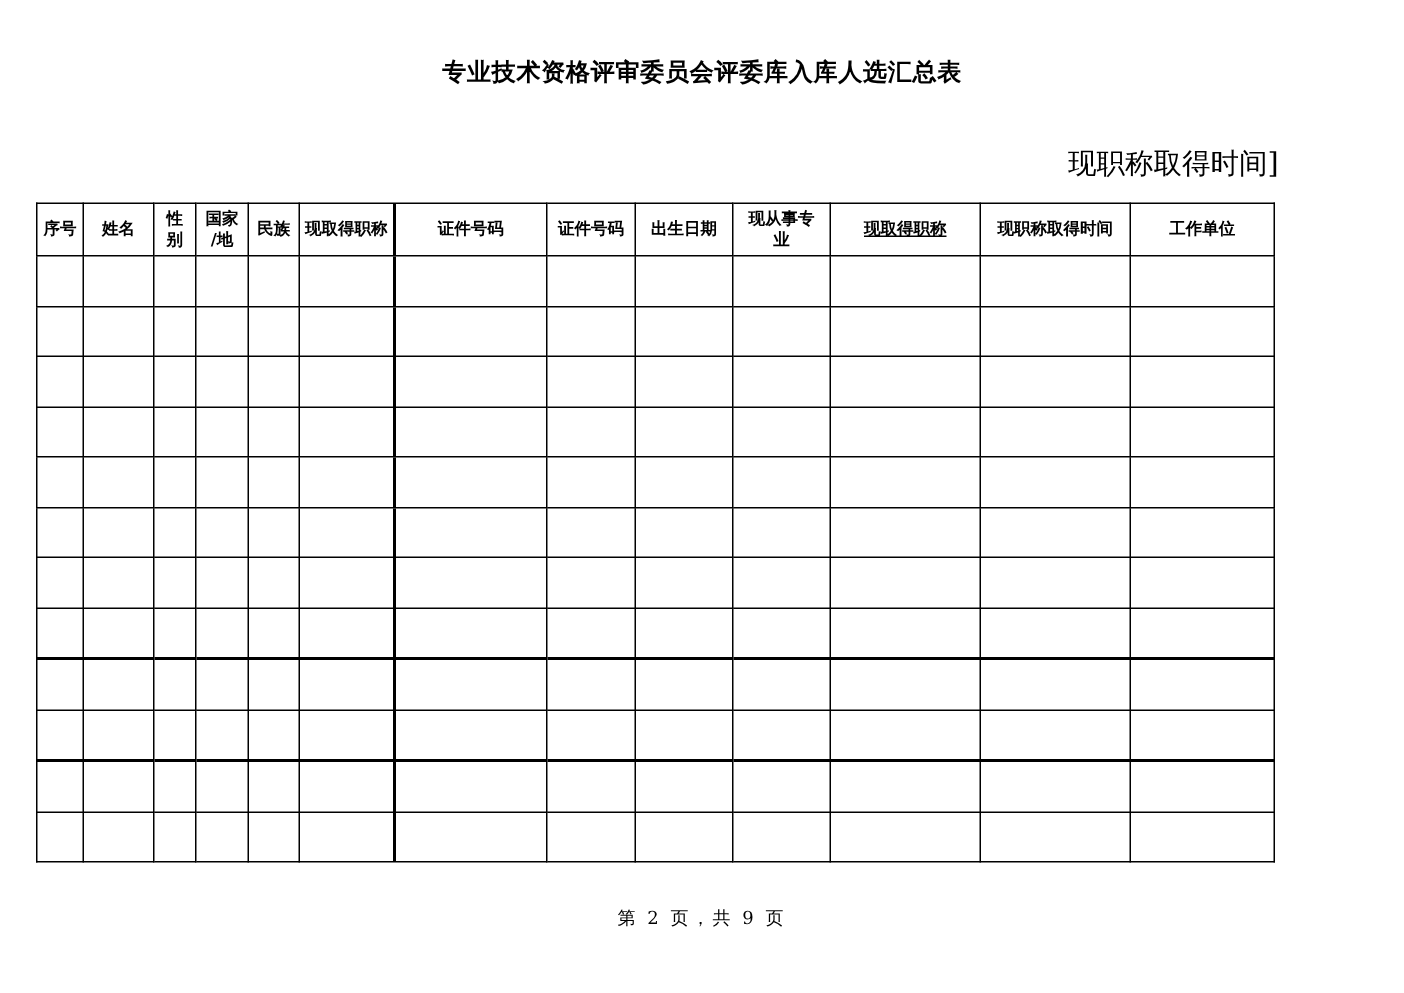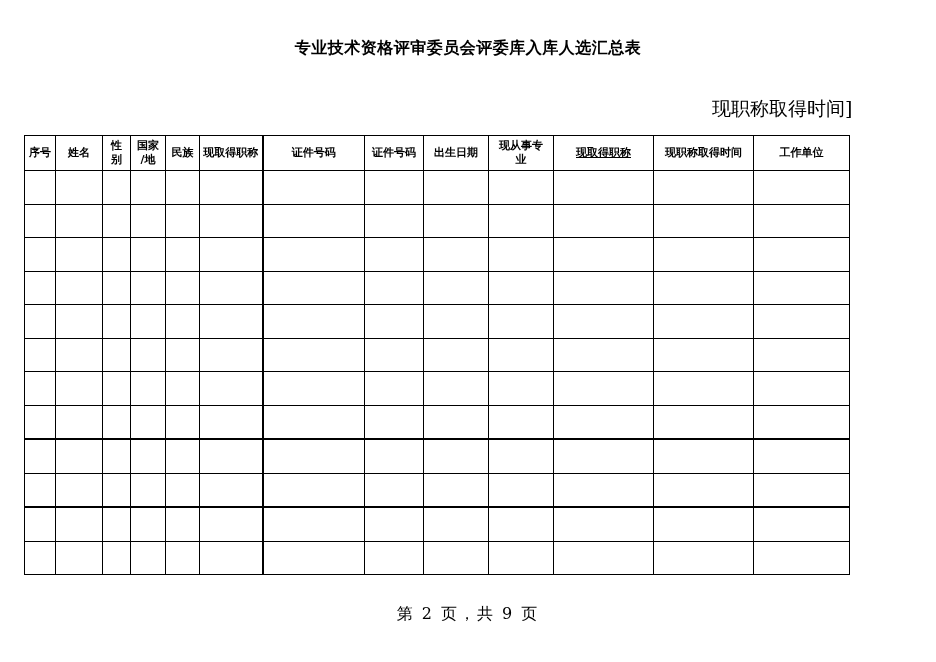--- a/index.html
+++ b/index.html
@@ -1,19 +1,19 @@
 <!DOCTYPE html>
 <html><head>
 <meta charset="utf-8">
 <style>
   html, body { margin:0; padding:0; background:#ffffff; }
   body { width:936px; height:662px; position:relative; overflow:hidden; font-family:"DejaVu Sans", sans-serif; color:#000; }
   .title { position:absolute; left:0; width:936px; top:38px; text-align:center; font-size:16px; font-weight:bold; letter-spacing:0.5px; }
   .subtitle { position:absolute; left:712px; top:96px; font-size:19px; font-family:"DejaVu Serif", serif; white-space:nowrap; }
-  .footer { position:absolute; left:0; width:936px; top:604px; text-align:center; font-size:16px; font-family:"DejaVu Serif", serif; letter-spacing:2px; }
+  .footer { position:absolute; left:0; width:936px; top:604px; text-align:center; font-size:12px; font-family:"DejaVu Serif", serif; letter-spacing:2px; }
   table.sheet { position:absolute; left:24px; top:135px; border-collapse:collapse; table-layout:fixed; }
   table.sheet td, table.sheet th { border:1px solid #000; padding:0; font-size:11px; font-weight:bold; text-align:center; vertical-align:middle; line-height:14px; }
   table.sheet th { height:34px; font-weight:bold; }
   table.sheet td { height:32.5px; }
   .thick-left { border-left:2px solid #000 !important; }
   tr.thick-top td { border-top:2px solid #000; }
 </style>
 </head>
 <body>
 

